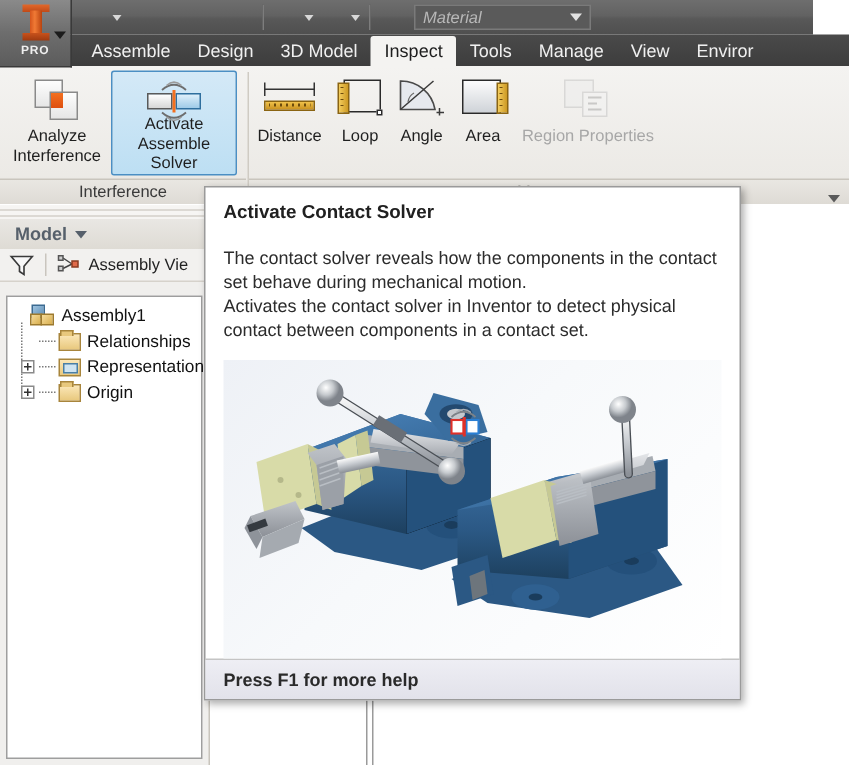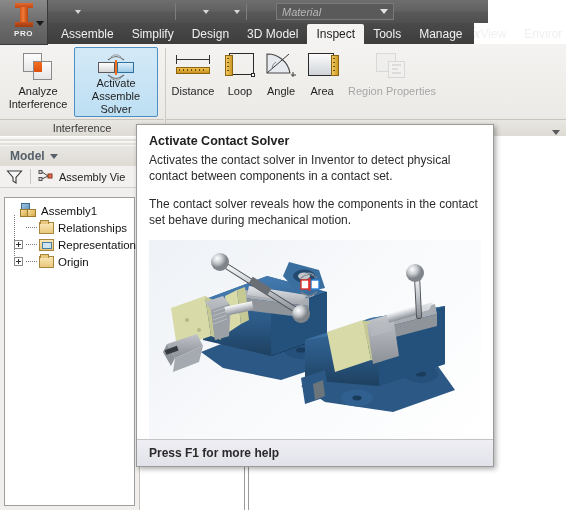--- a/index.html
+++ b/index.html
@@ -7,21 +7,21 @@
     margin: 0; padding: 0;
     width: 566px; height: 510px;
     overflow: hidden;
     font-family: "Liberation Sans", sans-serif;
     background: #ffffff;
   }
   #app { position: relative; width: 566px; height: 510px; }
 
   
   .qat {
-    position: absolute; left: 0; top: 0; width: 488px; height: 23px;
+    position: absolute; left: 0; top: 0; width: 542px; height: 23px;
     background: linear-gradient(to bottom, #6e6e6e 0%, #626262 45%, #585858 55%, #4f4f4f 100%);
     display: flex; align-items: center;
   }
   .qat-sep { width: 1px; height: 17px; background: #454545; border-right: 1px solid #7d7d7d; margin: 0 4px; }
   .qat-btn { width: 22px; height: 21px; display: flex; align-items: center; justify-content: center; margin-top: 44px; }
   .qat-arrow {
     width: 0; height: 0; border-left: 3.5px solid transparent; border-right: 3.5px solid transparent;
     border-top: 4px solid #d8d8d8; margin-left: 1px; margin-right: 2px;
   }
   .combo {
@@ -60,21 +60,21 @@
     position: absolute; right: 3px; top: 21px;
     width: 0; height: 0; border-left: 4px solid transparent; border-right: 4px solid transparent;
     border-top: 5px solid #1b1b1b;
   }
   .app-pro {
     font-size: 8px; color: #efefef; letter-spacing: .5px; font-weight: bold; margin-top: 1px;
   }
 
   
   .tabstrip {
-    position: absolute; left: 0; top: 23px; width: 474px; height: 21px;
+    position: absolute; left: 0; top: 23px; width: 566px; height: 21px;
     background: linear-gradient(to bottom,#4a4a4a,#3d3d3d);
     display: flex; align-items: center; padding-left: 52px;
   }
   .tab {
     height: 20px; padding: 0 9px; display: flex; align-items: center;
     color: #f0f0f0; font-size: 12px; white-space: nowrap;
   }
   .tab.active {
     background: #f4f3f1; color: #1d1d1d;
     border-top-left-radius: 2px; border-top-right-radius: 2px;
@@ -379,21 +379,20 @@
       </svg>
     </div>
 
     <div class="qat-btn">
       <span style="color:#e8e8e8; font-style:italic; font-size:14px; font-family:'Liberation Serif',serif;">fx</span>
     </div>
   </div>
 
   <div class="tabstrip">
     <div class="tab">Assemble</div>
-    <div class="tab">Simplify</div>
     <div class="tab">Design</div>
     <div class="tab">3D Model</div>
     <div class="tab active">Inspect</div>
     <div class="tab">Tools</div>
     <div class="tab">Manage</div>
     <div class="tab">View</div>
     <div class="tab">Enviror</div>
   </div>
 
   <div class="app-btn">
@@ -556,22 +555,22 @@
     </div>
   </div>
 
   <div class="canvas">
     <div class="canvas-div1"></div>
     <div class="canvas-div2"></div>
   </div>
 
   <div class="tooltip">
     <div class="tt-head">Activate Contact Solver</div>
+    <div class="tt-p second">The contact solver reveals how the components in the contact set behave during mechanical motion.</div>
     <div class="tt-p">Activates the contact solver in Inventor to detect physical contact between components in a contact set.</div>
-    <div class="tt-p second">The contact solver reveals how the components in the contact set behave during mechanical motion.</div>
 
     <div class="tt-img">
       <svg width="334" height="185" viewBox="0 0 334 185">
         <defs>
           <linearGradient id="blueBody" x1="0" y1="0" x2="0" y2="1">
             <stop offset="0%" stop-color="#3f74a8"></stop>
               <stop offset="60%" stop-color="#2b5884"></stop>
               <stop offset="100%" stop-color="#1d405f"></stop>
           </linearGradient>
           <linearGradient id="blueTop" x1="0" y1="0" x2="1" y2="1">

